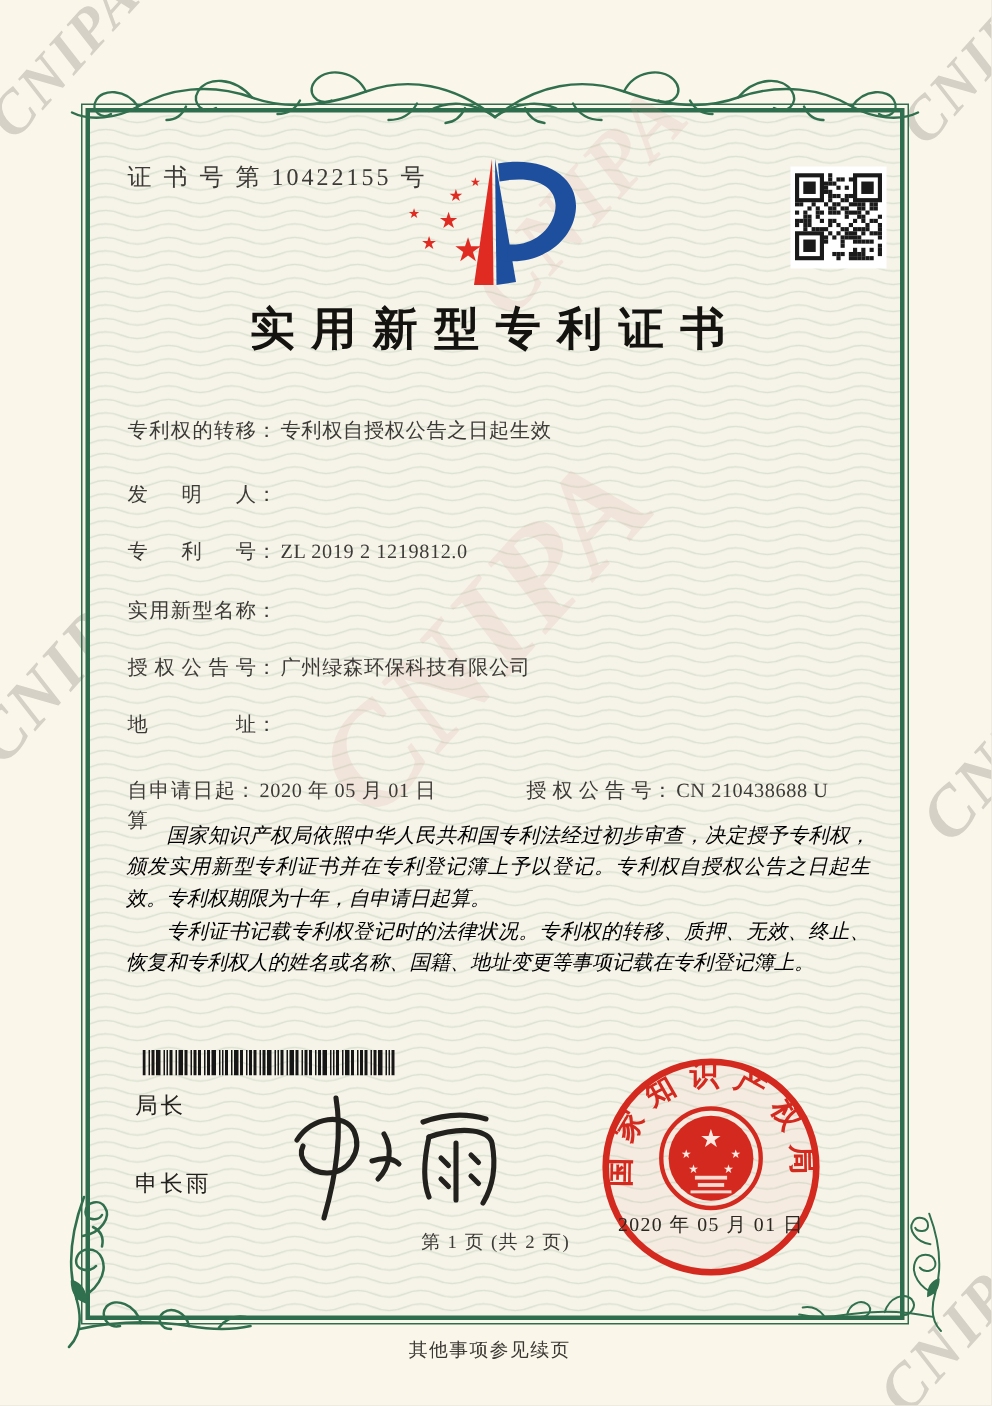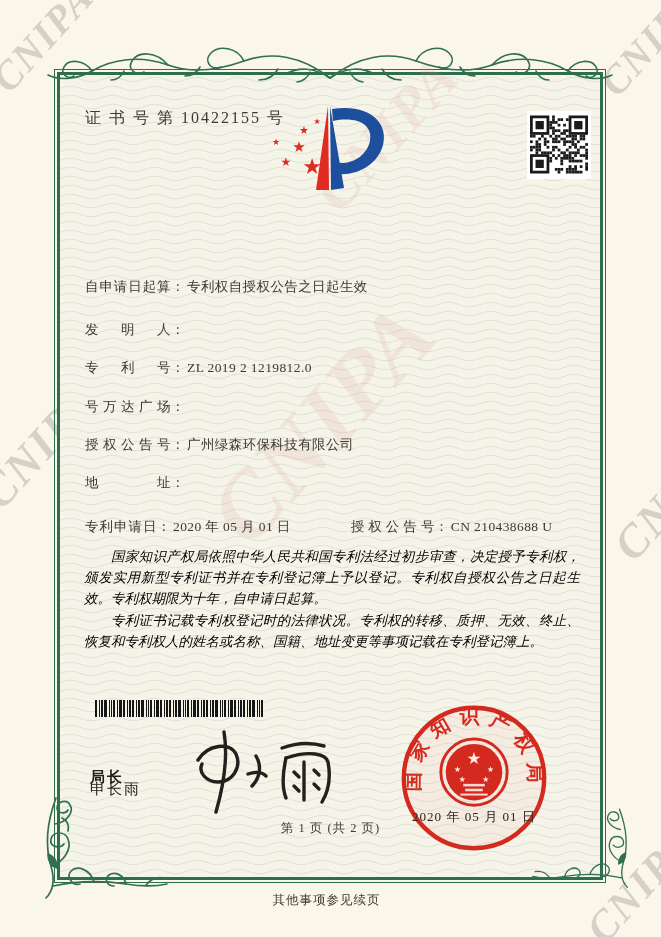--- a/index.html
+++ b/index.html
@@ -45,21 +45,21 @@
   .fvalue{flex:1;}
   .addr-line{display:block;}
   .grant-pair2{margin-left:60px; display:flex;}
   .grant-pair2 .flabel{width:84px;}
   .body-text{position:absolute; left:84px; top:546px; width:496px; font-size:13.5px; line-height:1.57;
              color:#000000; text-align:justify; font-style:italic; z-index:4;}
   .body-text p{margin:0; text-indent:2em;}
   .barcode{position:absolute; left:95px; top:700px; z-index:4;}
   .signer{position:absolute; left:90px; z-index:4; font-family:"Liberation Sans","DejaVu Sans",sans-serif;
           font-size:15px; color:#23211d; letter-spacing:2px;}
-  .signer.t1{top:768px;font-weight:bold;} .signer.t2{top:780px;}
+  .signer.t1{top:728px;} .signer.t2{top:780px;}
   .signature{position:absolute; left:182px; top:726px; width:168px; height:92px; z-index:4;}
   .seal{position:absolute; left:396px; top:698px; width:156px; height:160px; z-index:5;}
   .page-num{position:absolute; left:0; width:661px; top:820px; text-align:center; font-size:12.5px; letter-spacing:1px; z-index:4;}
   .footnote{position:absolute; left:0; width:653px; top:892px; text-align:center; font-size:12.5px; letter-spacing:1px; color:#3a3833; z-index:4;}
 </style>
 </head>
 <body>
 
 <div class="page">
 
@@ -286,50 +286,51 @@
           <rect x="40.666666666666664" y="0" width="20.333333333333332" height="20.333333333333332" fill="#1a1a1a"></rect>
           <rect x="43.57142857142857" y="2.9047619047619047" width="14.523809523809524" height="14.523809523809524" fill="#ffffff"></rect>
           <rect x="46.476190476190474" y="5.809523809523809" width="8.714285714285714" height="8.714285714285714" fill="#1a1a1a"></rect>
           <rect x="0" y="40.666666666666664" width="20.333333333333332" height="20.333333333333332" fill="#1a1a1a"></rect>
           <rect x="2.9047619047619047" y="43.57142857142857" width="14.523809523809524" height="14.523809523809524" fill="#ffffff"></rect>
           <rect x="5.809523809523809" y="46.476190476190474" width="8.714285714285714" height="8.714285714285714" fill="#1a1a1a"></rect>
         </g>
       </svg>
   </div>
 
+  <div class="title">实用新型专利证书</div>
 
   <div class="frow" style="top:277px">
-    <span class="flabel" style="width:86px">自申请日起算</span>
+    <span class="flabel" style="width:86px">专利权的转移</span>
       <span class="fcolon">：</span>
       <span class="fvalue">专利权自授权公告之日起生效</span>
   </div>
   <div class="frow" style="top:320px">
     <span class="flabel" style="width:86px">发明人</span>
       <span class="fcolon">：</span>
   </div>
   <div class="frow" style="top:358px">
     <span class="flabel" style="width:86px">专利号</span>
       <span class="fcolon">：</span>
       <span class="fvalue">ZL 2019 2 1219812.0</span>
   </div>
   <div class="frow" style="top:397px">
-    <span class="flabel" style="width:86px">号万达广场</span>
+    <span class="flabel" style="width:86px">实用新型名称</span>
       <span class="fcolon">：</span>
   </div>
   <div class="frow" style="top:435px">
     <span class="flabel" style="width:86px">授权公告号</span>
       <span class="fcolon">：</span>
       <span class="fvalue">广州绿森环保科技有限公司</span>
   </div>
   <div class="frow" style="top:473px">
     <span class="flabel" style="width:86px">地址</span>
       <span class="fcolon">：</span>
   </div>
   <div class="frow" style="top:517px">
-    <span class="flabel" style="width:72px">专利申请日</span>
+    <span class="flabel" style="width:72px">自申请日起算</span>
       <span class="fcolon">：</span>
       <span>2020 年 05 月 01 日</span>
     <span class="grant-pair2">
       <span class="flabel">授权公告号</span>
         <span class="fcolon">：</span>
         <span>CN 210438688 U</span>
     </span>
   </div>
 
   <div class="body-text">

